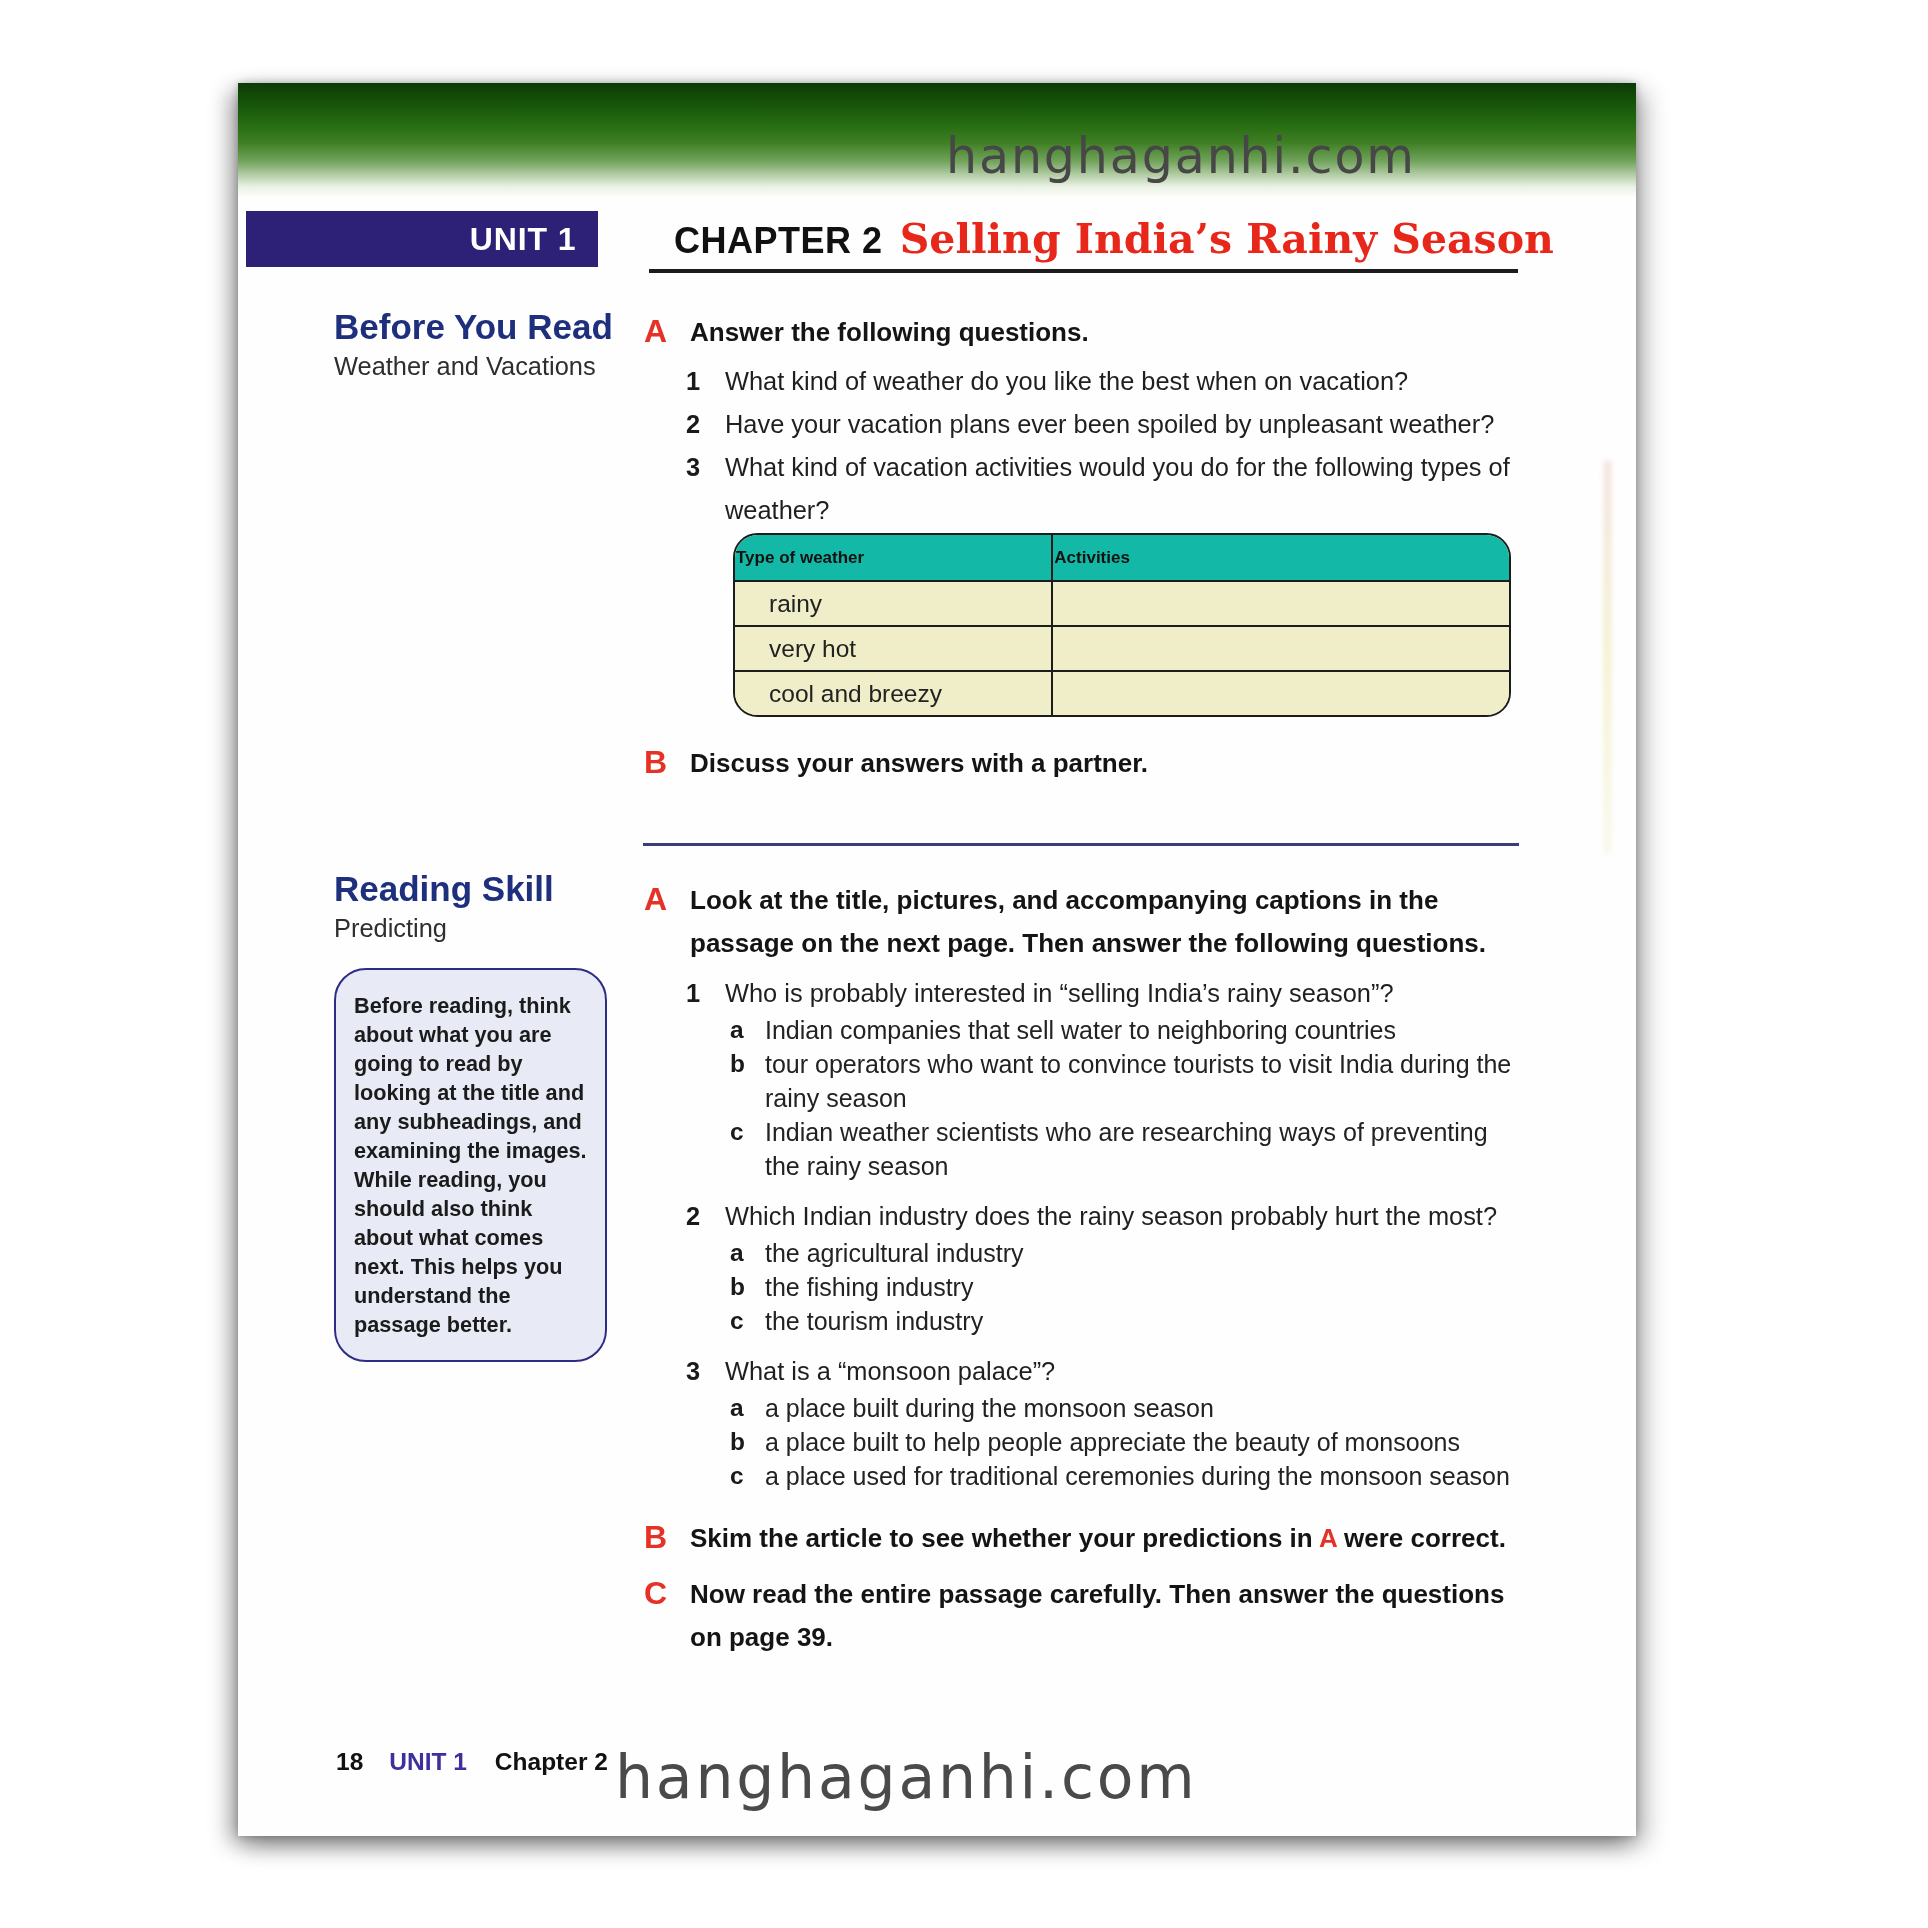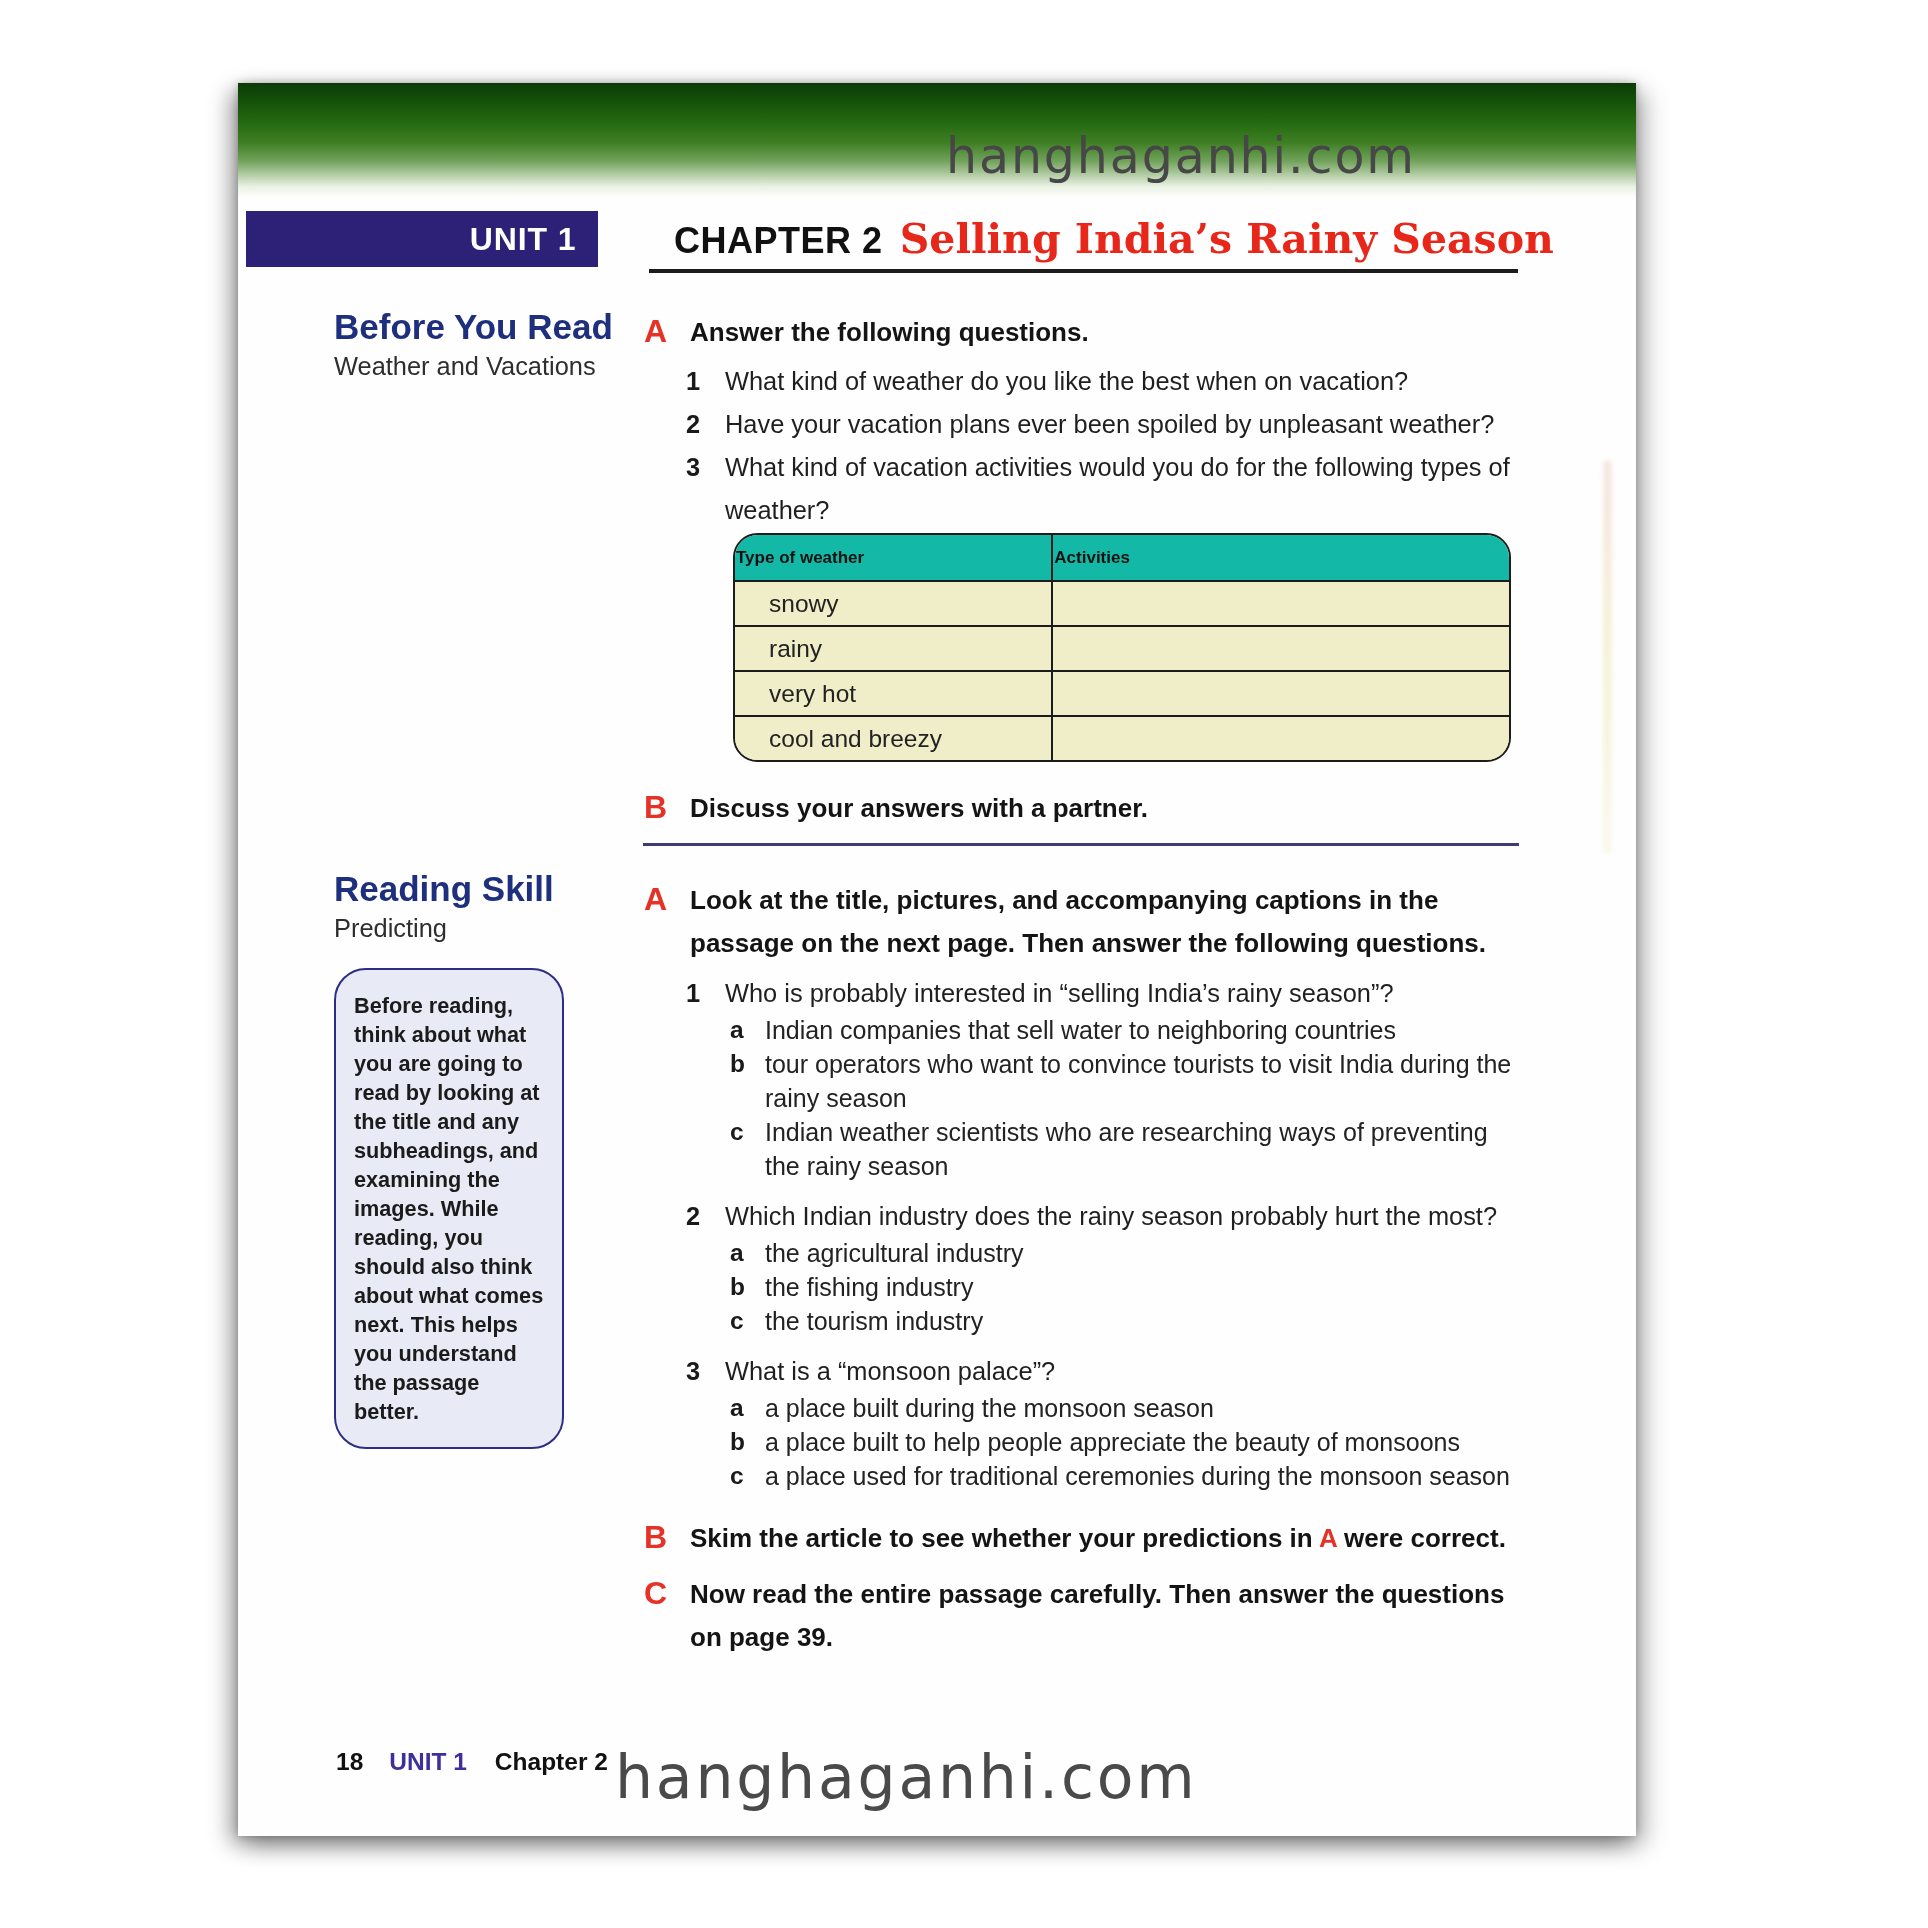--- a/index.html
+++ b/index.html
@@ -31,21 +31,21 @@
   .chapter-row{position:absolute;left:436px;top:132px;width:885px;white-space:nowrap;}
   .chapter-label{font-size:36px;font-weight:bold;color:#111111;letter-spacing:0.5px;}
   .chapter-title{font-family:"DejaVu Serif", serif;font-weight:bold;font-size:41px;color:#e8271b;margin-left:13px;}
   .chapter-underline{position:absolute;left:411px;top:186px;width:869px;height:3.8px;background:#1c1c1c;}
 
   .side-heading{font-size:35px;font-weight:bold;color:#1e2f7e;line-height:40px;}
   .side-sub{font-size:25.4px;color:#2e2e2e;margin-top:5px;}
   .side-block-1{position:absolute;left:96px;top:224px;width:311px;}
   .side-block-2{position:absolute;left:96px;top:786px;width:311px;}
   .tip-box{
-    margin-top:24.5px;width:230px;box-sizing:border-box;
+    margin-top:24.5px;width:273px;box-sizing:border-box;
     background:#e8ebf5;border:2.8px solid #2d2d85;border-radius:32px;
     padding:21px 18px;font-size:21.7px;line-height:29px;font-weight:bold;color:#1b1b1b;
   }
 
   .main-1{position:absolute;left:406px;top:228px;width:885px;}
   .main-2{position:absolute;left:406px;top:796px;width:885px;}
   .sec{display:flex;align-items:flex-start;}
   .letter{flex:none;width:46px;font-size:32px;font-weight:bold;color:#e63226;line-height:41px;}
   .instr{flex:1;font-size:26px;font-weight:bold;color:#141414;line-height:43px;max-width:859px;}
   .instr .red{color:#e63226;}
@@ -143,24 +143,20 @@
     <div class="table-wrap">
       <table class="weather">
         <thead>
           <tr>
             <th>Type of weather</th>
             <th>Activities</th>
           </tr>
         </thead>
         <tbody>
           <tr>
-            <td>snowy</td>
-            <td></td>
-          </tr>
-          <tr>
             <td>rainy</td>
             <td></td>
           </tr>
           <tr>
             <td>very hot</td>
             <td></td>
           </tr>
           <tr>
             <td>cool and breezy</td>
             <td></td>

